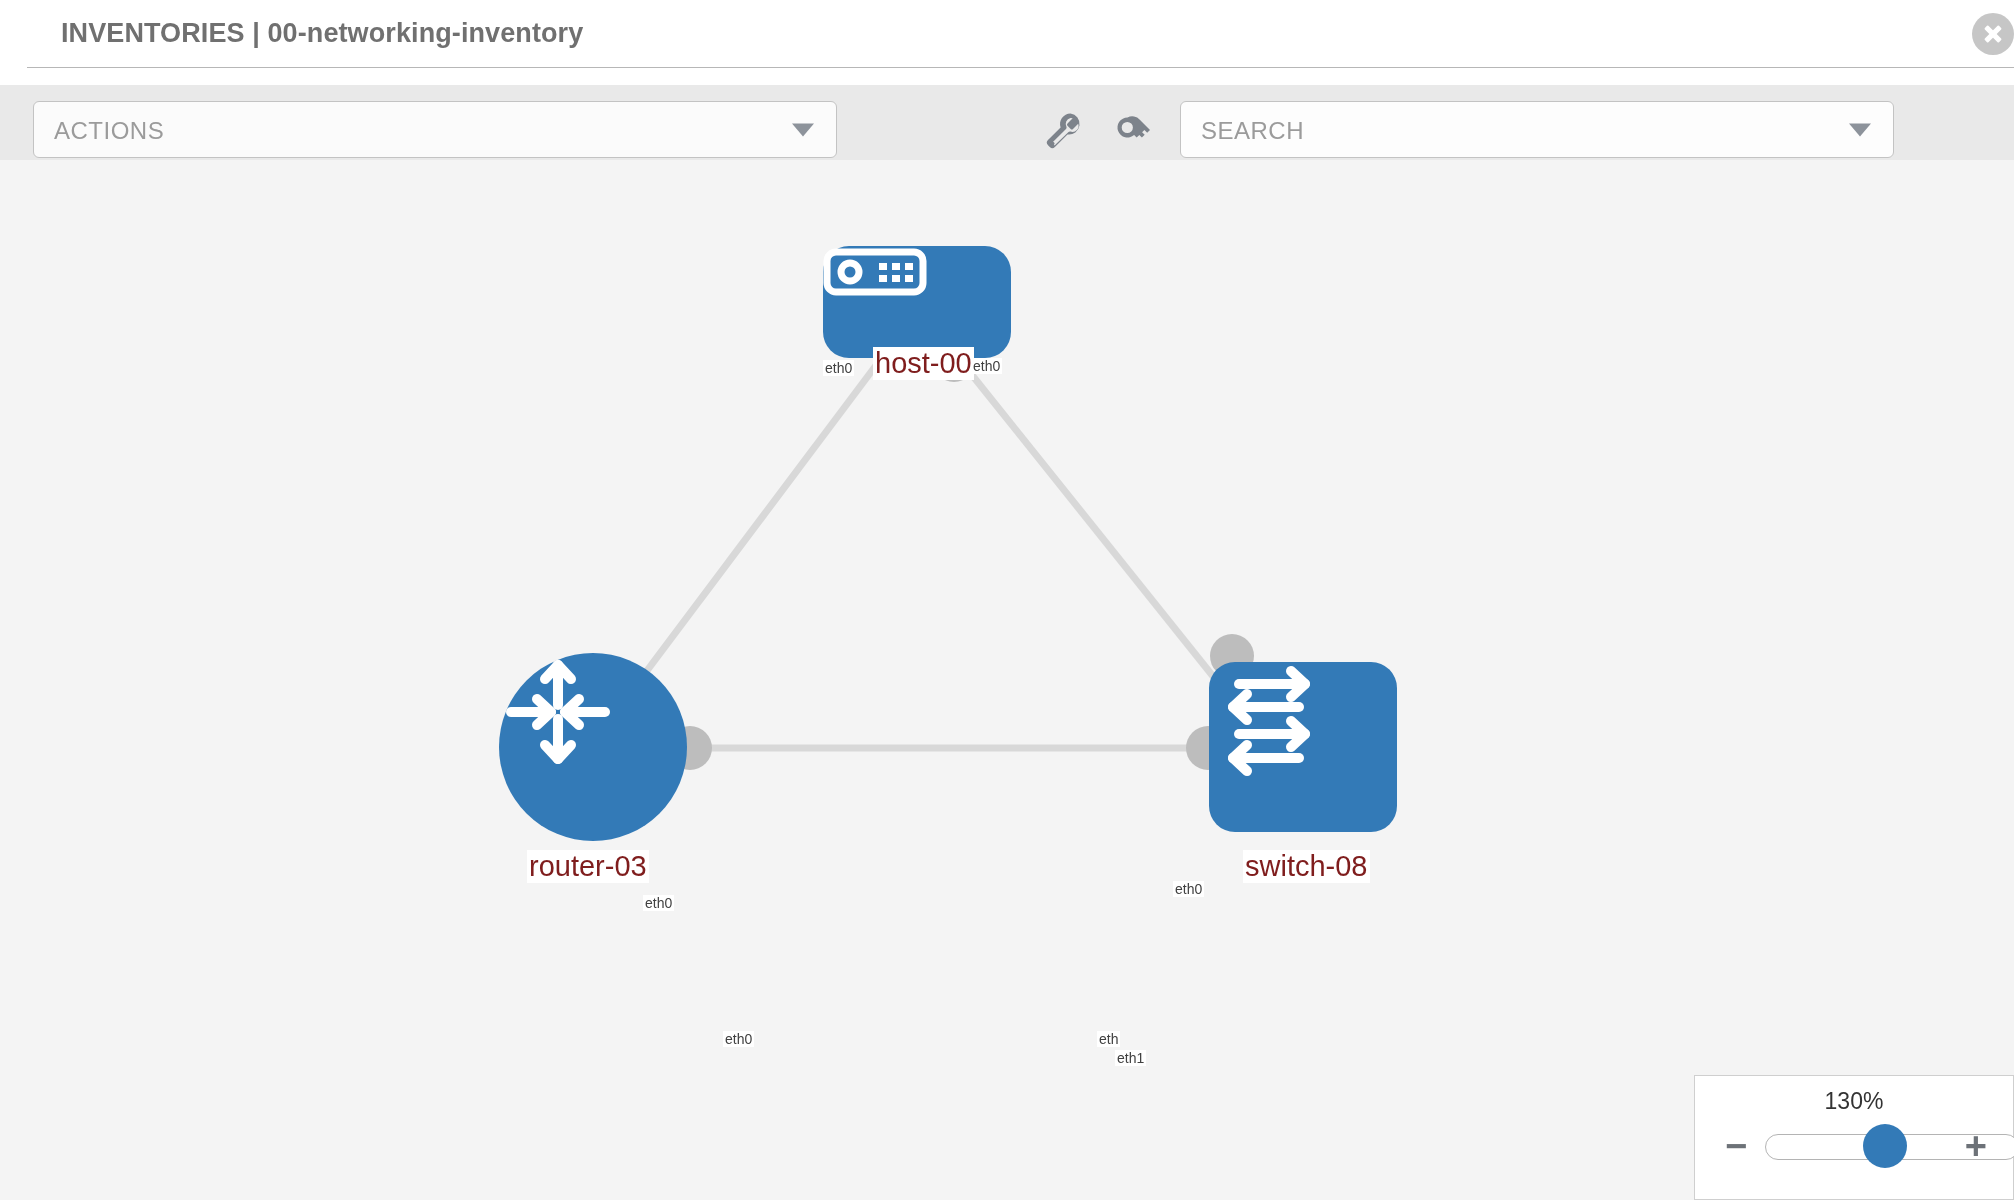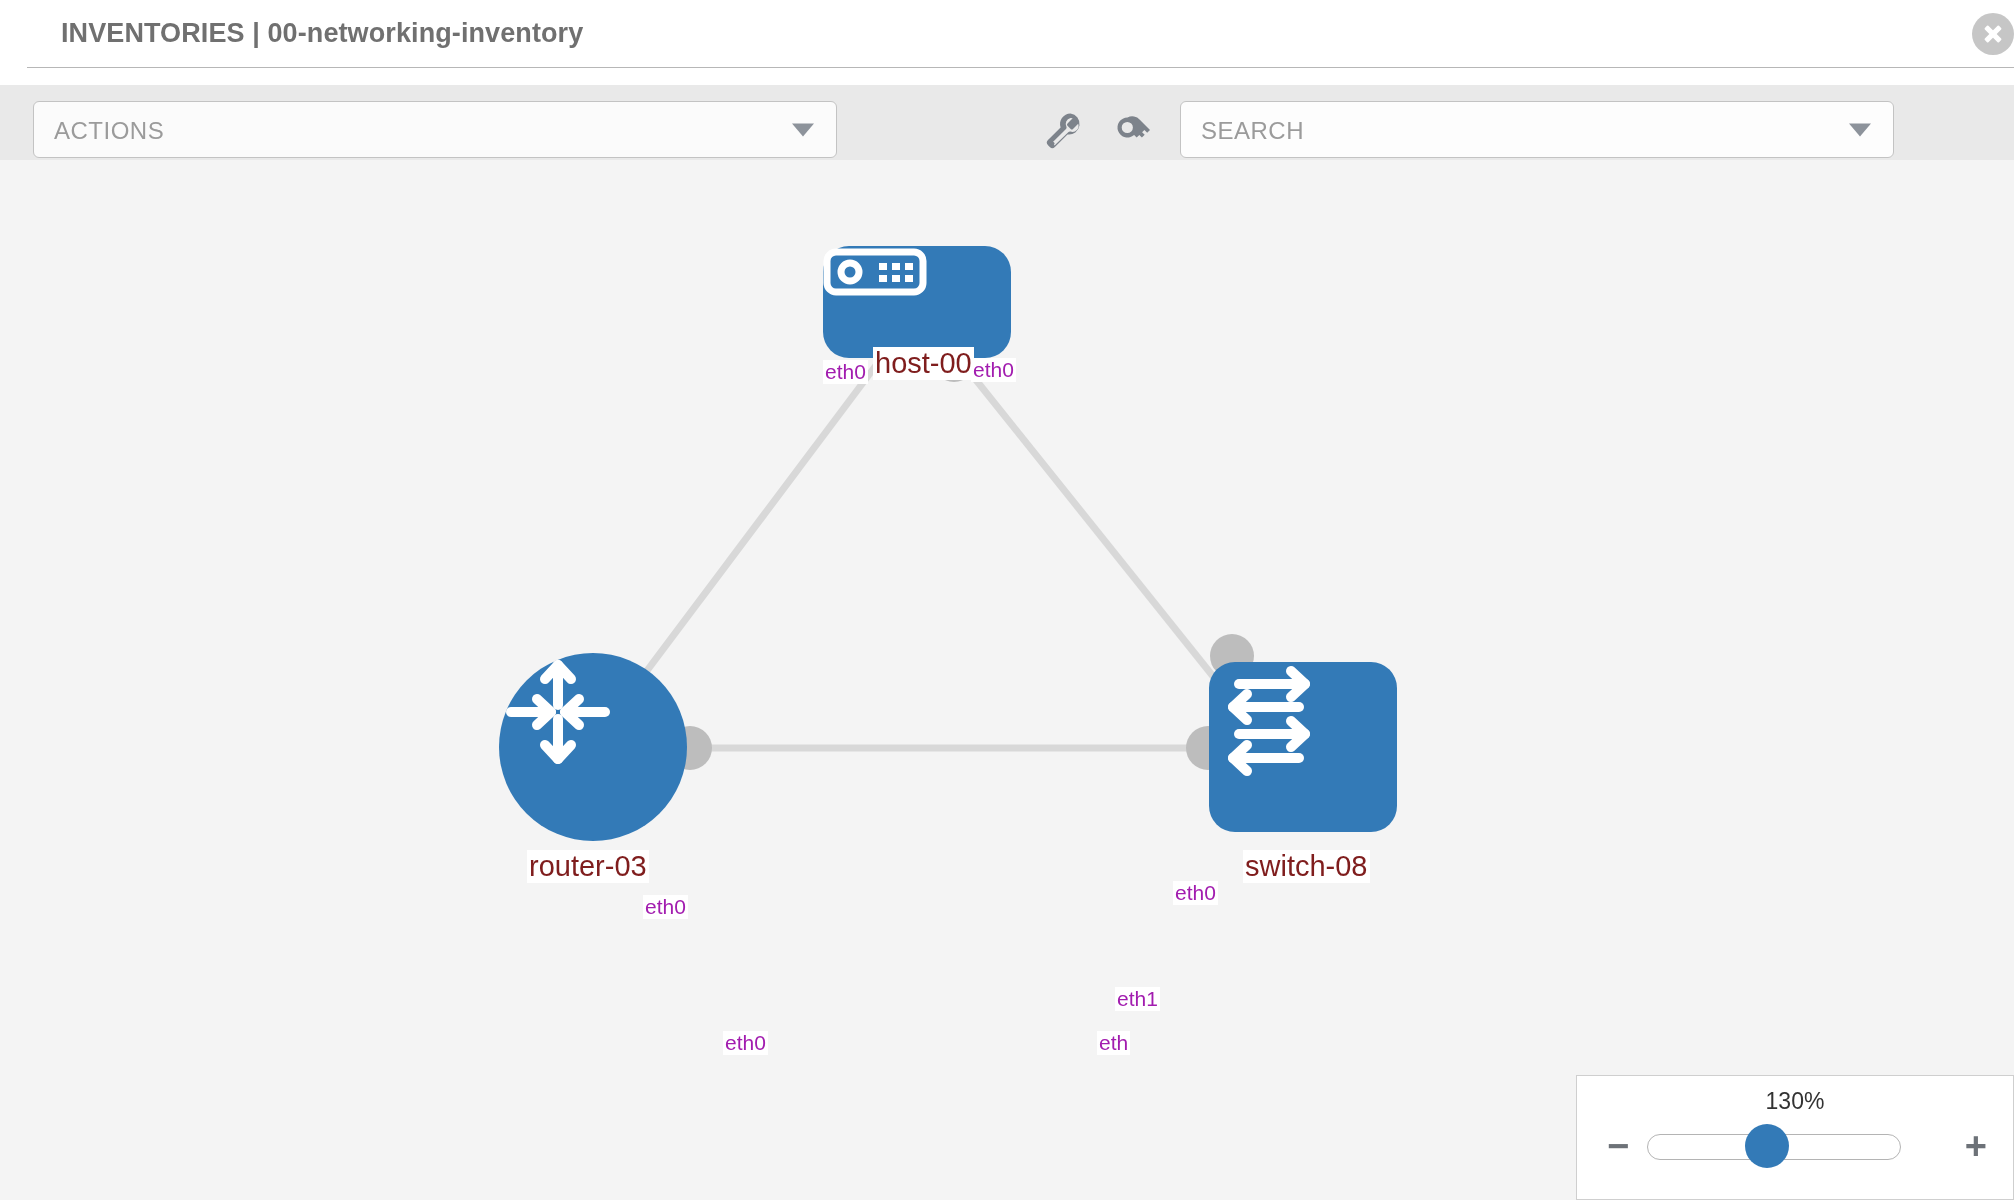--- a/index.html
+++ b/index.html
@@ -94,28 +94,28 @@
     background: #bdbdbd;
   }
 
   .node-label {
     position: absolute; white-space: nowrap;
     font-size: 29px; color: #7f1d1d; background: #ffffff;
     padding: 0 2px; line-height: 1.15;
   }
   .iface-label {
     position: absolute; white-space: nowrap;
-    font-size: 21px; color: #a21caf; background: #ffffff;
+    font-size: 14px; color: #404040; background: #ffffff;
     padding: 0 2px; line-height: 1.15;
   }
 
   
   .zoom-panel {
     position: absolute; right: 0; bottom: 0;
-    width: 438px; height: 125px;
+    width: 320px; height: 125px;
     background: #ffffff; border: 1px solid #cfcfcf;
   }
   .zoom-level {
     position: absolute; left: 0; right: 0; top: 12px;
     text-align: center; font-size: 23px; color: #333333;
   }
   .zoom-minus, .zoom-plus {
     position: absolute; top: 56px; cursor: pointer;
     color: #6d7278; font-size: 38px; line-height: 28px; font-weight: bold;
   }
@@ -237,21 +237,21 @@
               <polyline points="82,59 96,72 82,85"></polyline>
               <line x1="90" y1="96" x2="24" y2="96"></line>
               <polyline points="38,83 24,96 38,109"></polyline>
             </g>
           </svg>
         </div>
       </div>
       <div class="node-label" style="left:1243px; top:690px;">switch-08</div>
       <div class="iface-label" style="left:1173px; top:721px;">eth0</div>
       <div class="iface-label" style="left:1097px; top:871px;">eth</div>
-      <div class="iface-label" style="left:1115px; top:827px;">eth1</div>
+      <div class="iface-label" style="left:1115px; top:890px;">eth1</div>
 
     </div>
 
     <div class="zoom-panel">
       <div class="zoom-level">130%</div>
       <div class="zoom-minus">−</div>
       <div class="zoom-track"></div>
       <div class="zoom-thumb"></div>
       <div class="zoom-plus">+</div>
     </div>

